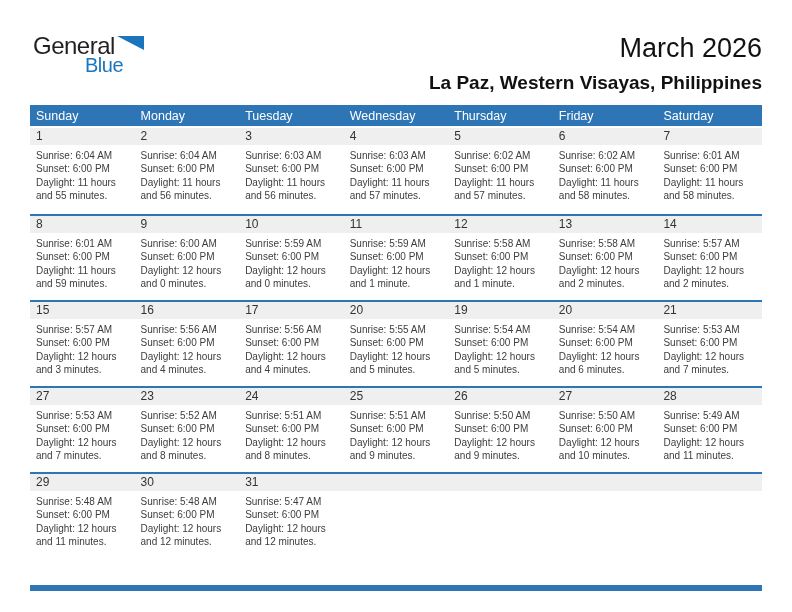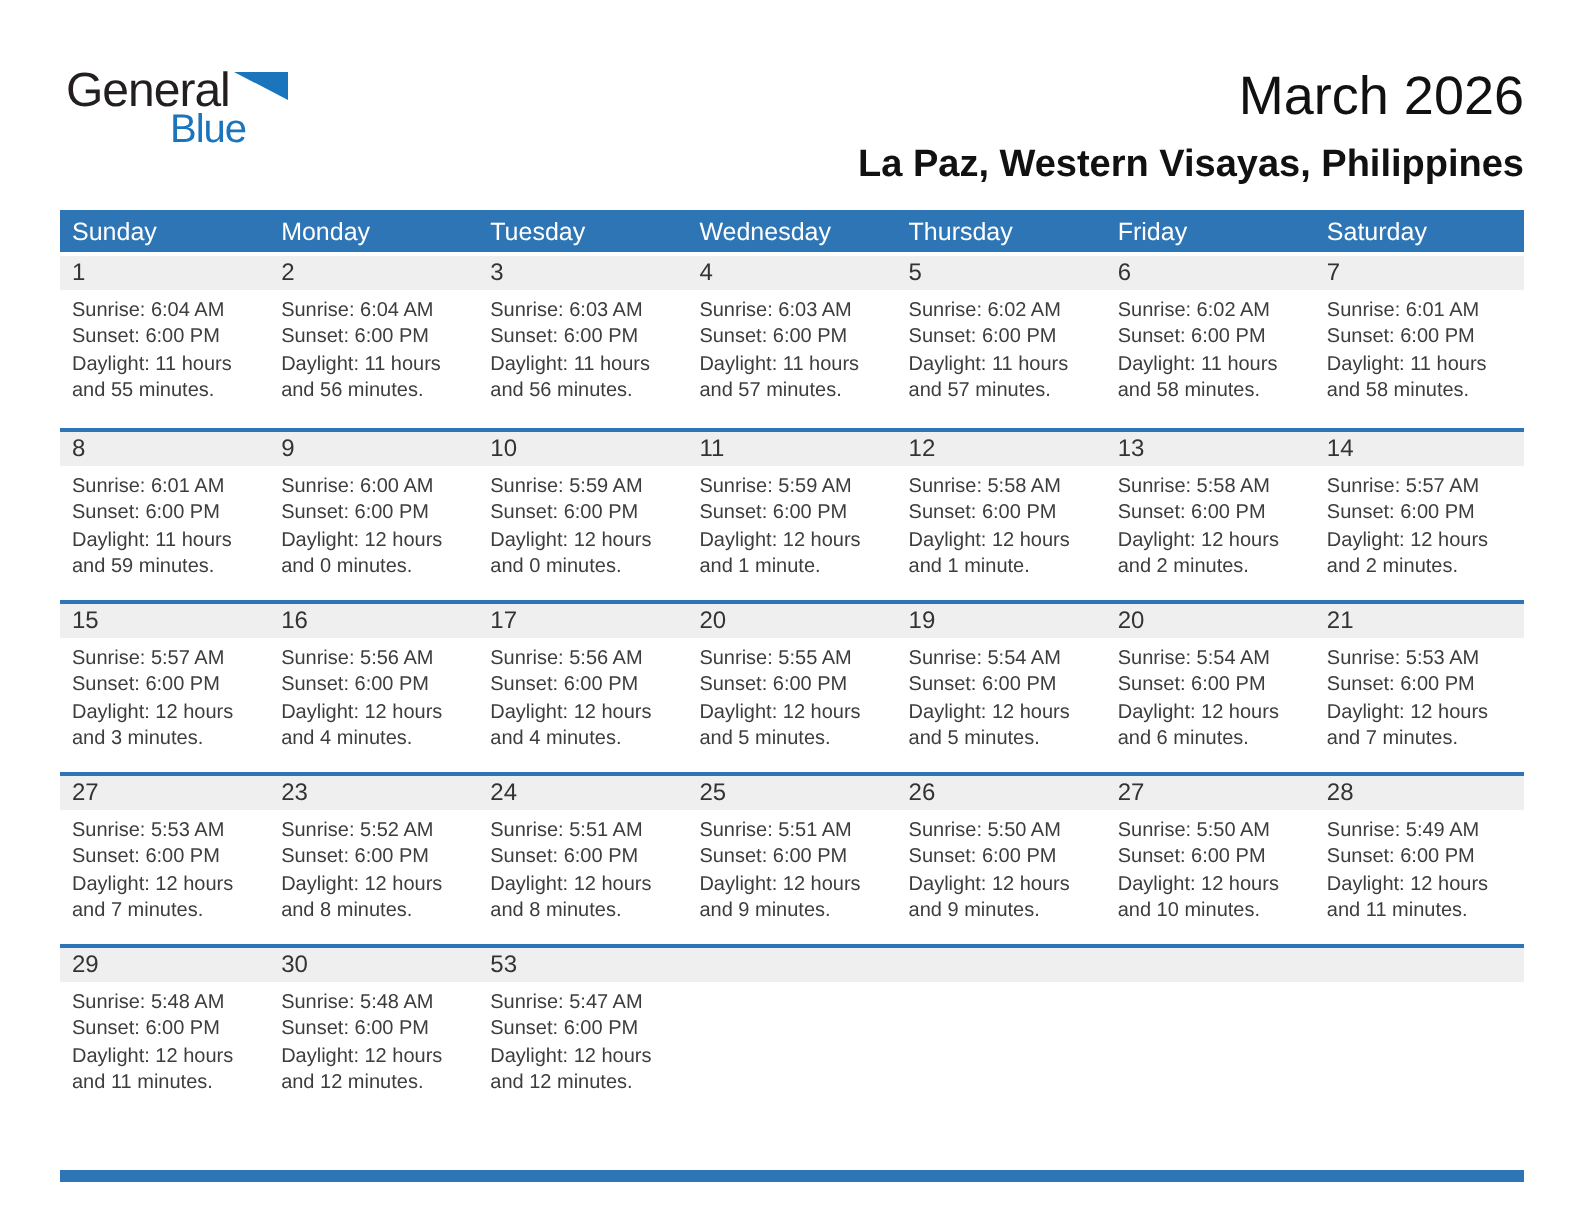--- a/index.html
+++ b/index.html
@@ -377,21 +377,21 @@
           <div class="day-cell">
     <div class="day-number">30</div>
     <div class="day-info">
       <div>Sunrise: 5:48 AM</div>
       <div>Sunset: 6:00 PM</div>
       <div>Daylight: 12 hours</div>
       <div>and 12 minutes.</div>
     </div>
   </div>
           <div class="day-cell">
-    <div class="day-number">53</div>
+    <div class="day-number">31</div>
     <div class="day-info">
       <div>Sunrise: 5:47 AM</div>
       <div>Sunset: 6:00 PM</div>
       <div>Daylight: 12 hours</div>
       <div>and 12 minutes.</div>
     </div>
   </div>
           <div class="day-cell">
     <div class="day-number"></div>
     <div class="day-info">

